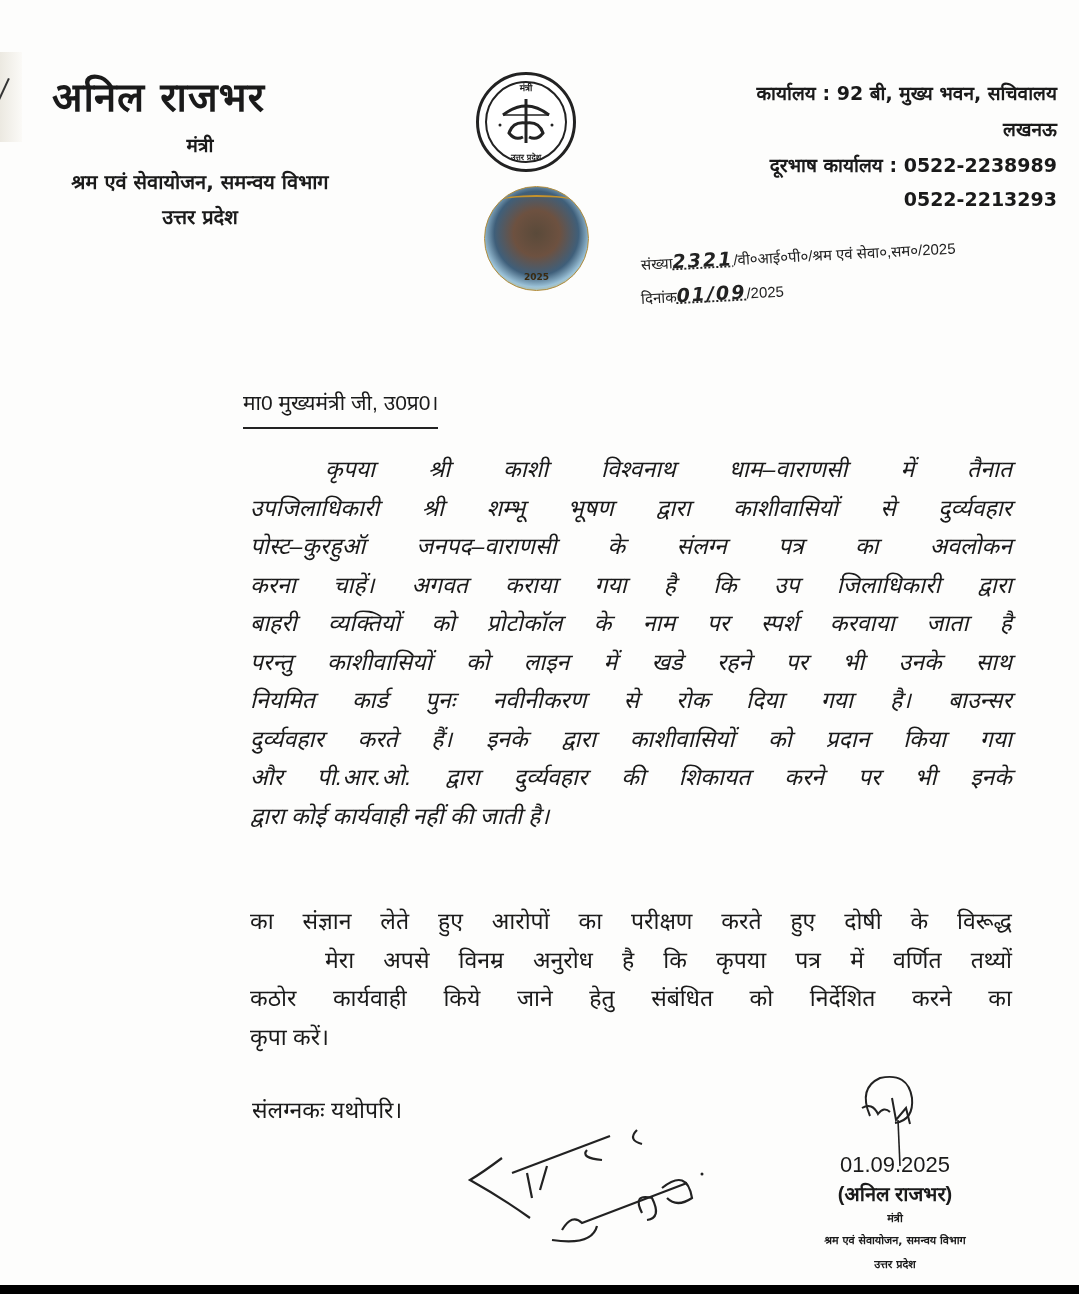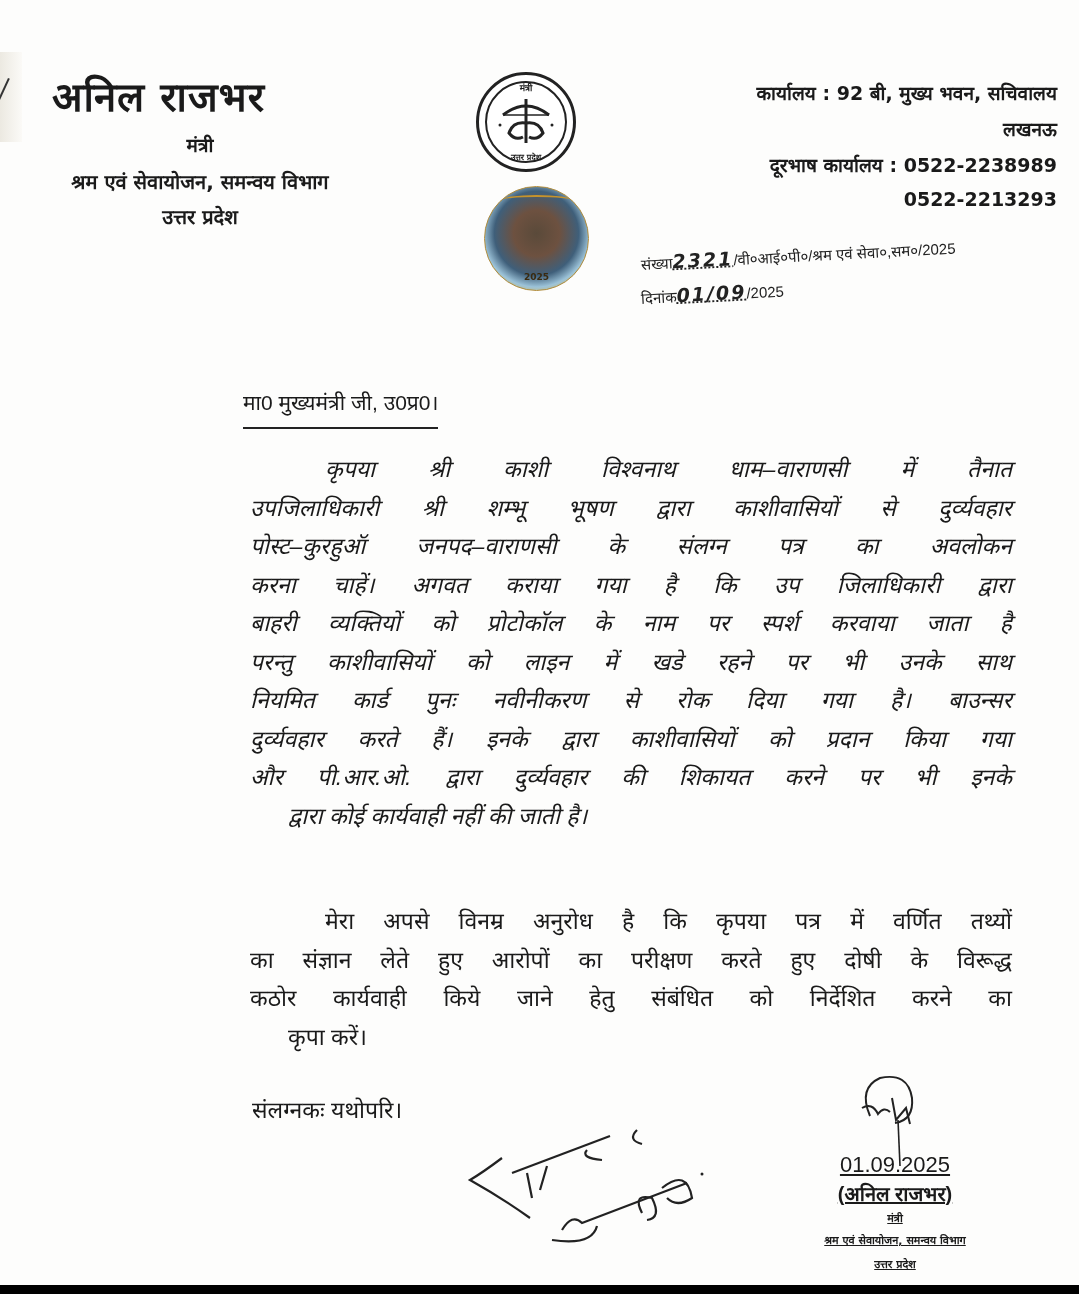--- a/index.html
+++ b/index.html
@@ -58,26 +58,26 @@
     .hand { font-family: "DejaVu Sans", sans-serif; font-weight: bold; font-style: italic; font-size: 19px; letter-spacing: 2px; text-decoration: underline dotted; }
     .salutation {
       left: 243px; top: 388px; font-size: 21px; font-family: "Liberation Sans", sans-serif;
       border-bottom: 2px solid #222; padding-bottom: 11px;
     }
     .para {
       left: 250px; width: 762px; font-size: 23px; line-height: 38.5px;
       font-family: "Liberation Sans", sans-serif; text-align: justify;
     }
     .para .line { display: block; text-align: justify; text-align-last: justify; white-space: nowrap; }
-    .para .line.last { text-align-last: left; margin-left: 38px; }
+    .para .line.last { text-align-last: left; }
     .para .indent { padding-left: 75px; }
     .enclosure {
       left: 252px; top: 1093px; font-size: 23px; font-family: "Liberation Sans", sans-serif;
     }
-    .sig-block { left: 780px; width: 230px; text-align: center; text-decoration: underline; }
+    .sig-block { left: 780px; width: 230px; text-align: center; }
     .sig-date { top: 1152px; font-size: 22px; font-family: "Liberation Sans", sans-serif; }
     .sig-name { top: 1180px; font-size: 20px; font-weight: bold; font-family: "Liberation Sans", sans-serif; }
     .sig-role { top: 1210px; font-size: 11px; font-weight: bold; }
     .sig-dept { top: 1232px; font-size: 11px; font-weight: bold; }
     .sig-state { top: 1256px; font-size: 11px; font-weight: bold; }
     .black-bar { left: 0; top: 1285px; width: 1079px; height: 9px; background: #000; }
   </style>
 </head>
 <body>
 
@@ -130,22 +130,22 @@
   <span class="line">करना चाहें। अगवत कराया गया है कि उप जिलाधिकारी द्वारा</span>
   <span class="line">बाहरी व्यक्तियों को प्रोटोकॉल के नाम पर स्पर्श करवाया जाता है</span>
   <span class="line">परन्तु काशीवासियों को लाइन में खडे रहने पर भी उनके साथ</span>
   <span class="line">नियमित कार्ड पुनः नवीनीकरण से रोक दिया गया है। बाउन्सर</span>
   <span class="line">दुर्व्यवहार करते हैं। इनके द्वारा काशीवासियों को प्रदान किया गया</span>
   <span class="line">और पी.आर.ओ. द्वारा दुर्व्यवहार की शिकायत करने पर भी इनके</span>
   <span class="line last">द्वारा कोई कार्यवाही नहीं की जाती है।</span>
 </div>
 
 <div class="abs para" style="top:902px;">
+  <span class="line">का संज्ञान लेते हुए आरोपों का परीक्षण करते हुए दोषी के विरूद्ध</span>
   <span class="line indent">मेरा अपसे विनम्र अनुरोध है कि कृपया पत्र में वर्णित तथ्यों</span>
-  <span class="line">का संज्ञान लेते हुए आरोपों का परीक्षण करते हुए दोषी के विरूद्ध</span>
   <span class="line">कठोर कार्यवाही किये जाने हेतु संबंधित को निर्देशित करने का</span>
   <span class="line last">कृपा करें।</span>
 </div>
 
 <div class="abs enclosure">संलग्नकः यथोपरि।</div>
 
 <svg class="abs" style="left:462px; top:1118px;" width="250" height="130" viewBox="0 0 250 130">
   <path d="M40 40 Q20 55 8 62 Q40 80 68 100" stroke="#222" stroke-width="2.2" fill="none"></path>
   <path d="M50 55 L148 18" stroke="#222" stroke-width="2.2" fill="none"></path>
   <path d="M65 55 L70 80 M85 48 L78 72" stroke="#222" stroke-width="2.2" fill="none"></path>

